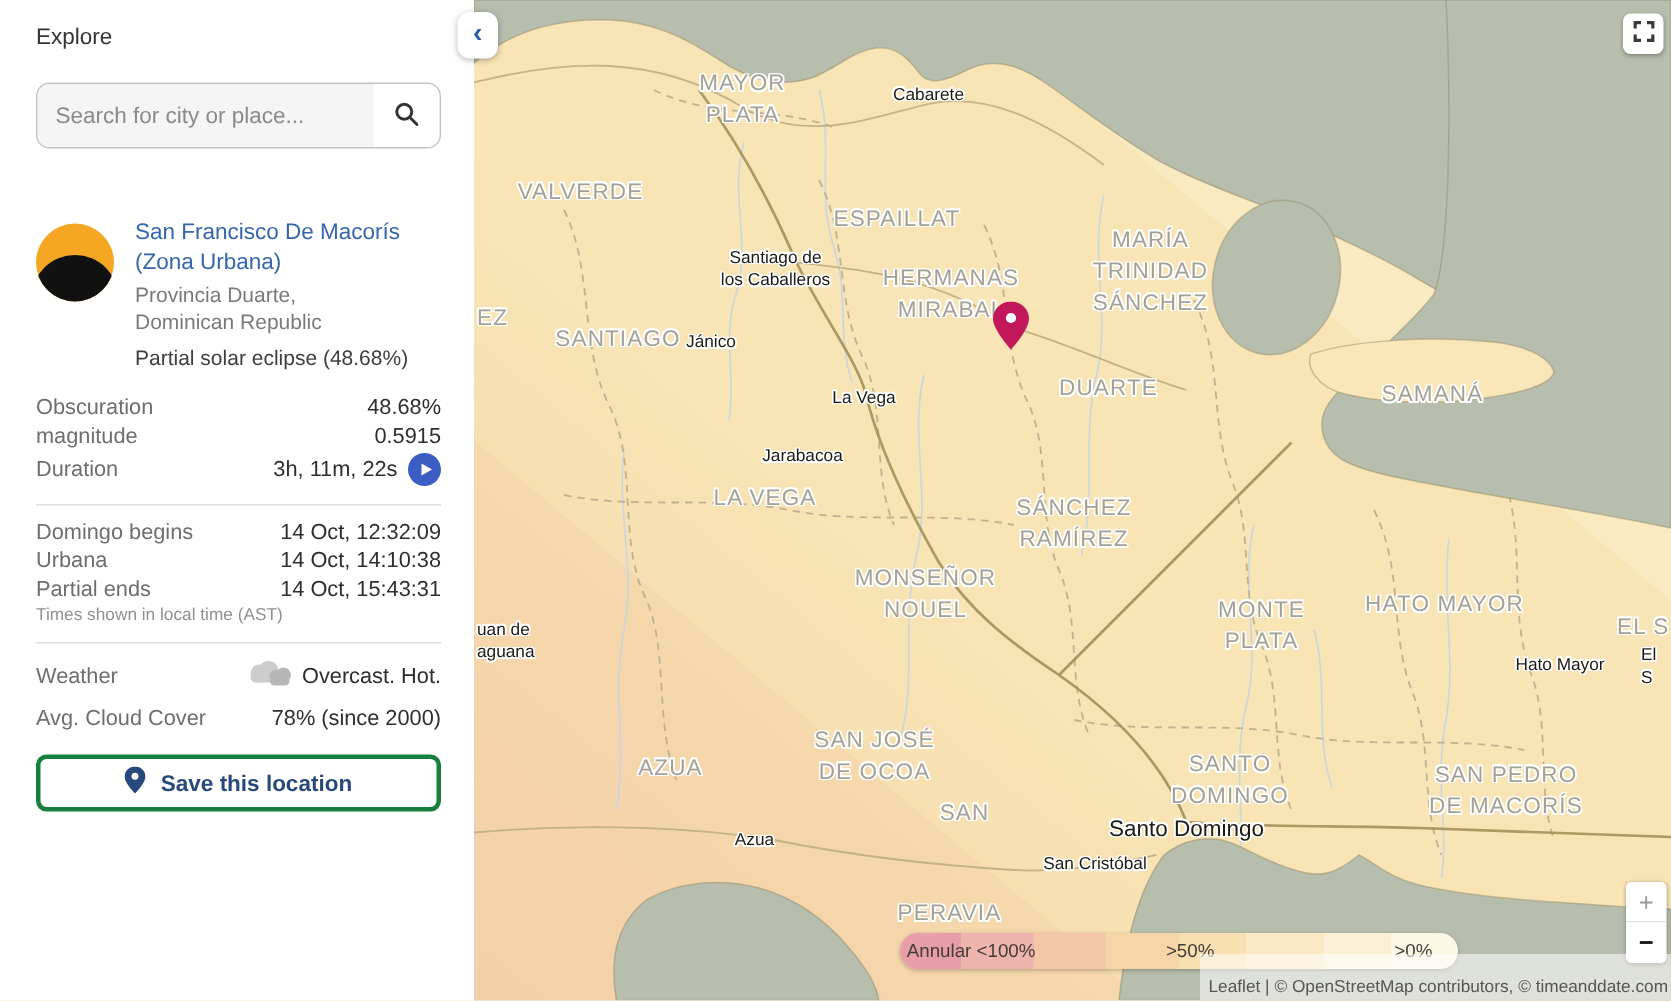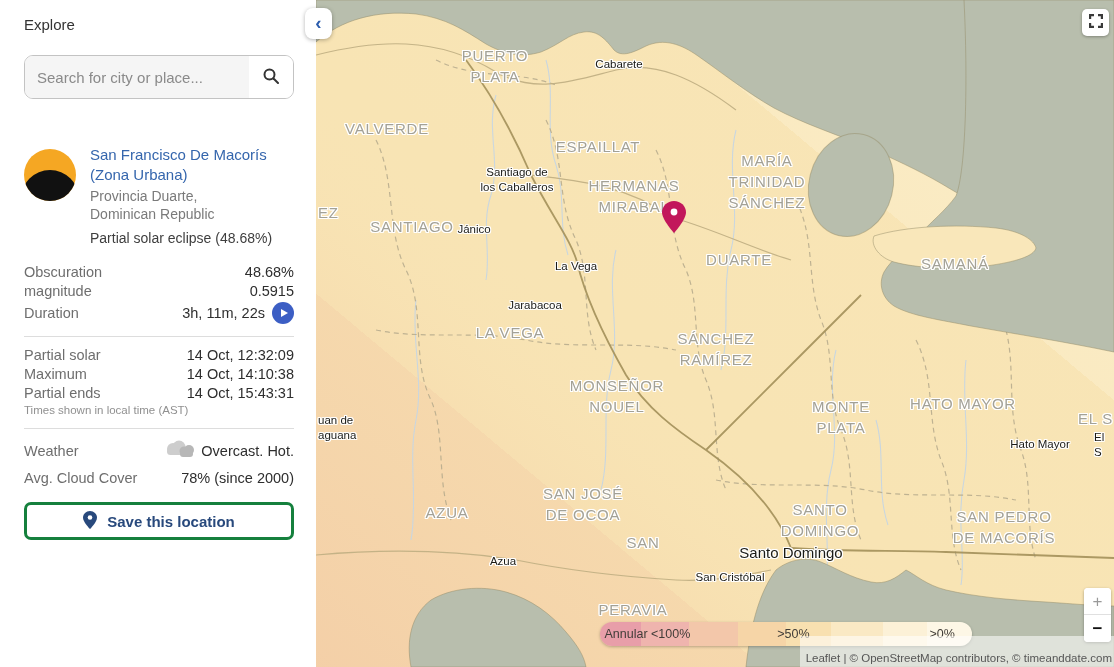--- a/index.html
+++ b/index.html
@@ -106,25 +106,25 @@
       <span class="lbl">Duration</span>
       <span class="val">
         <span>3h, 11m, 22s</span>
         <button class="play-btn"></button>
       </span>
     </div>
 
     <hr class="sep">
 
     <div class="row">
-      <span class="lbl">Partial solar</span>
+      <span class="lbl">Domingo begins</span>
       <span class="val">14 Oct, 12:32:09</span>
     </div>
     <div class="row">
-      <span class="lbl">Maximum</span>
+      <span class="lbl">Urbana</span>
       <span class="val">14 Oct, 14:10:38</span>
     </div>
     <div class="row">
       <span class="lbl">Partial ends</span>
       <span class="val">14 Oct, 15:43:31</span>
     </div>
     <div class="times-note">Times shown in local time (AST)</div>
 
     <hr class="sep">
 
@@ -222,21 +222,21 @@
         <path d="M0,42 C25,20 60,10 100,14 C130,18 148,30 170,44 C188,54 205,58 225,52 C245,44 252,34 268,32 C282,30 290,40 298,50 C306,58 318,52 330,46 C348,38 365,44 382,56 C405,72 430,92 458,108 C488,124 520,134 548,146 C576,158 602,170 626,184 C646,196 662,206 678,202 L690,206 L690,0 L0,0 Z"></path>
         <path d="M648,0 L798,0 L798,352 C750,342 700,334 655,326 C625,320 595,316 578,306 C566,298 562,284 568,272 C576,258 592,248 600,238 C615,222 630,210 640,196 C650,170 652,80 648,0 Z"></path>
         <ellipse cx="535" cy="185" rx="42" ry="52" transform="rotate(14 535 185)"></ellipse>
         <path d="M430,667 C435,620 445,590 460,570 C472,560 490,556 505,562 C520,568 535,578 555,582 C570,585 580,578 590,570 C600,575 610,585 630,590 C660,597 695,600 730,602 C760,604 780,606 798,606 L798,667 Z"></path>
         <path d="M95,667 C90,640 95,615 115,600 C135,588 165,585 190,592 C215,599 235,614 250,632 C262,646 268,656 270,667 Z"></path>
       </g>
 
       <path d="M558,236 C590,226 640,224 680,228 C705,231 718,240 720,248 C718,256 700,262 670,266 C635,270 600,268 578,262 C564,258 554,246 558,236 Z" fill="#f9e7ba" stroke="rgba(150,142,105,.5)" stroke-width="1"></path>
     </svg>
 
-    <div class="plabel" style="left:179px;top:66px;">PUERTO
+    <div class="plabel" style="left:179px;top:66px;">MAYOR
 PLATA</div>
     <div class="plabel" style="left:71px;top:128px;">VALVERDE</div>
     <div class="plabel" style="left:282px;top:146px;">ESPAILLAT</div>
     <div class="plabel" style="left:318px;top:196px;">HERMANAS
 MIRABAL</div>
     <div class="plabel" style="left:451px;top:181px;">MARÍA
 TRINIDAD
 SÁNCHEZ</div>
     <div class="plabel" style="left:96px;top:226px;">SANTIAGO</div>
     <div class="plabel" style="left:423px;top:259px;">DUARTE</div>

